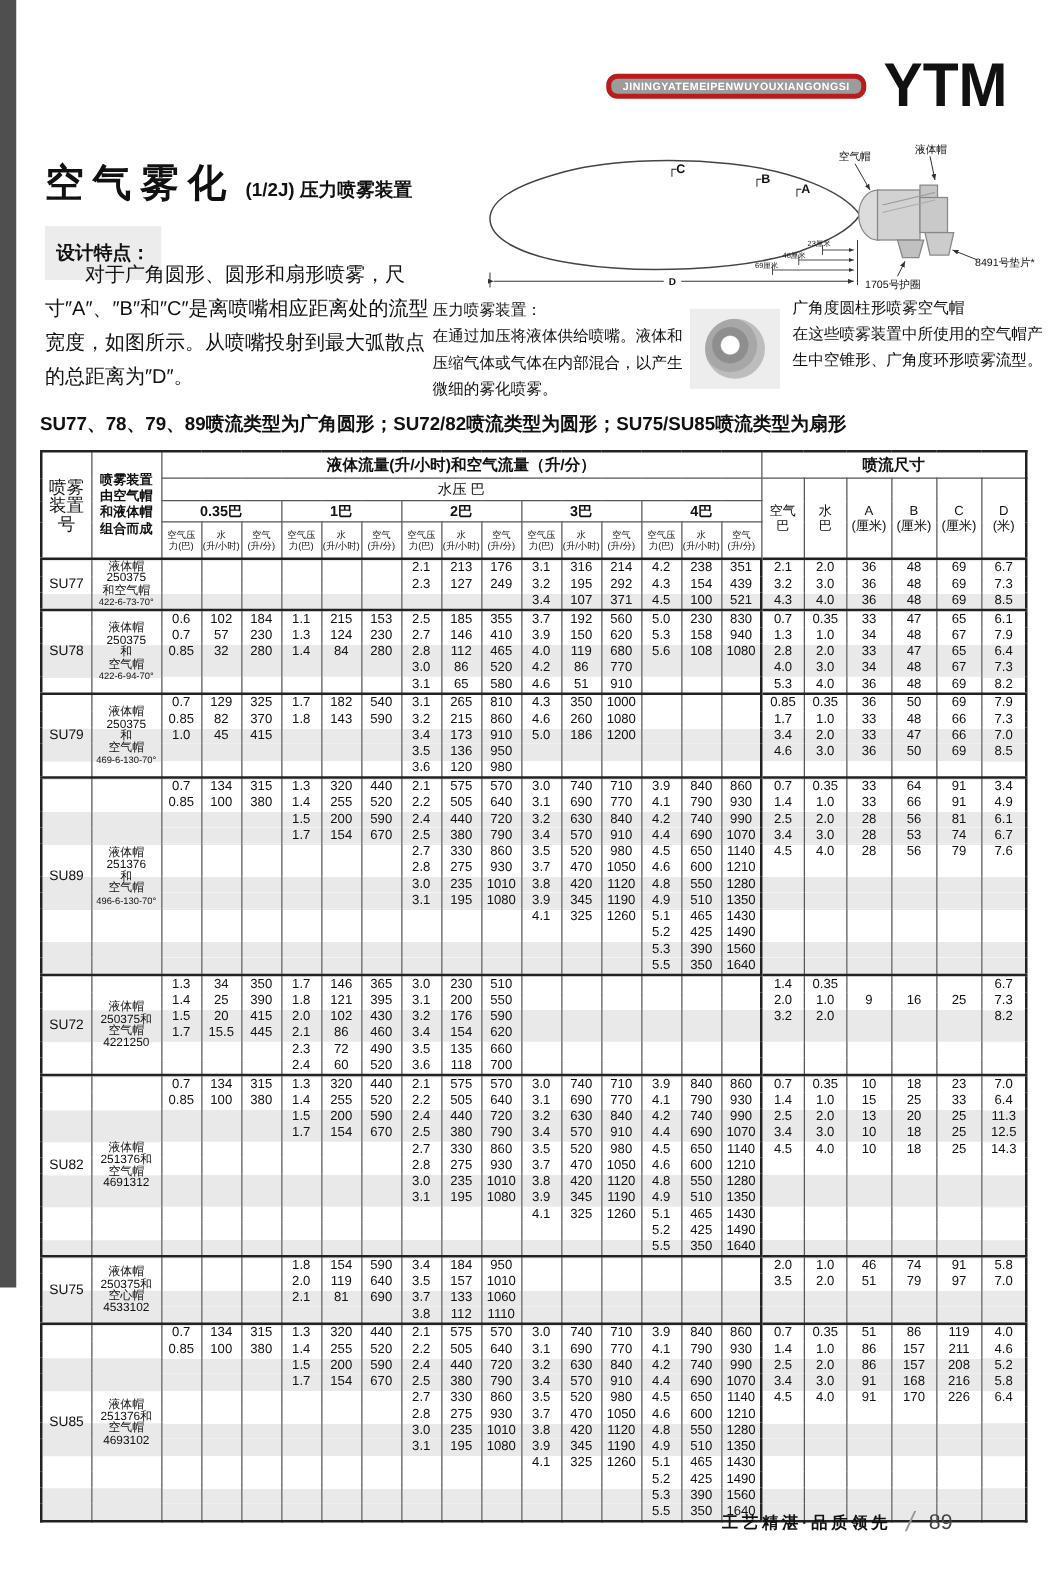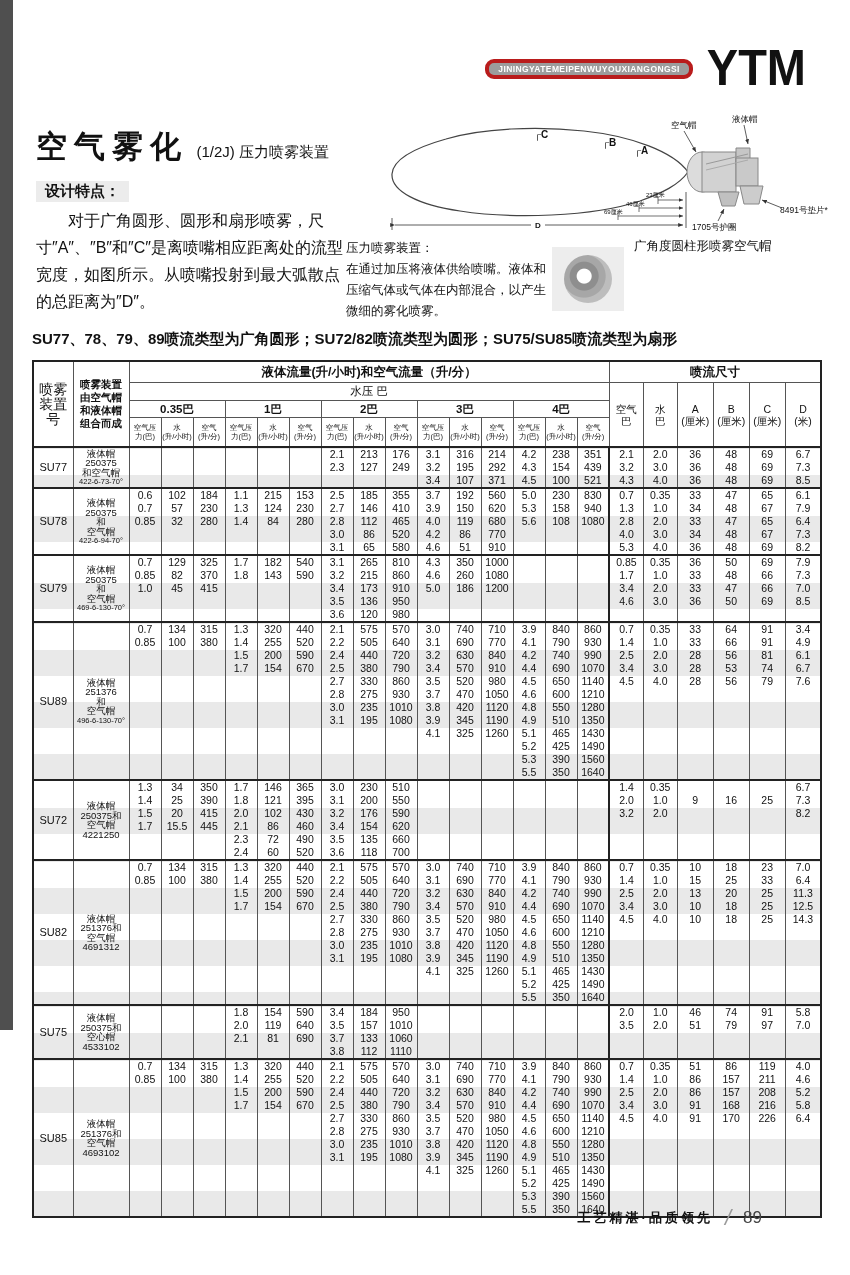--- a/index.html
+++ b/index.html
@@ -11,22 +11,22 @@
   
   .hdr{position:absolute;top:44px;right:44px;display:flex;align-items:center;gap:14px;}
   .company-block{text-align:center;}
   .company-name{font-size:21px;font-weight:bold;letter-spacing:1px;white-space:nowrap;}
   .company-pill{margin-top:3px;display:inline-block;background:#9c9c9c;border:4px solid #b91c1c;
     color:#fff;border-radius:9px;font-size:8.5px;font-weight:bold;padding:1px 9px;letter-spacing:.4px;white-space:nowrap;}
   .logo{font-size:47px;font-weight:900;letter-spacing:0;transform:scaleY(1.05);line-height:1;}
   
   .title{position:absolute;left:36px;top:126px;white-space:nowrap;}
   .title .main{font-size:31px;font-weight:900;letter-spacing:7px;}
-  .title .suffix{font-size:15px;font-weight:400;margin-left:4px;}
-  .design-label{position:absolute;left:36px;top:181px;background:#ececec;font-size:15px;font-weight:bold;padding:1px 9px;}
+  .title .suffix{font-size:15px;font-weight:700;margin-left:4px;}
+  .design-label{position:absolute;left:36px;top:181px;background:#ececec;font-size:15px;font-weight:bold;padding:12px 9px;}
   .design-text{position:absolute;left:36px;top:207px;width:312px;font-size:16px;line-height:27px;text-indent:2em;}
   
   .note{font-size:12.5px;line-height:21px;}
   .note .note-title{display:block;}
   .pressure-note{position:absolute;left:346px;top:238px;width:206px;}
   .wide-note{position:absolute;left:634px;top:236px;width:206px;}
   .cap-photo{position:absolute;left:552px;top:247px;width:72px;height:64px;background:#ededed;
     display:flex;align-items:center;justify-content:center;}
   .donut{width:48px;height:48px;border-radius:50%;
     background:radial-gradient(circle at 42% 44%, #ffffff 0 7px, #8e8e8e 8px 14px, #a7a7a7 15px 21px, #bdbdbd 22px 24px);}
@@ -135,20 +135,21 @@
   <span class="note-title">压力喷雾装置：</span>
   <span>在通过加压将液体供给喷嘴。液体和压缩气体或气体在内部混合，以产生微细的雾化喷雾。</span>
 </div>
 
 <div class="cap-photo">
   <div class="donut"></div>
 </div>
 
 <div class="note wide-note">
   <span class="note-title">广角度圆柱形喷雾空气帽</span>
+  <span>在这些喷雾装置中所使用的空气帽产生中空锥形、广角度环形喷雾流型。</span>
 </div>
 
 <div class="caption">SU77、78、79、89喷流类型为广角圆形；SU72/82喷流类型为圆形；SU75/SU85喷流类型为扇形</div>
 
 <div class="tbl-wrap">
   <table>
       <colgroup>
         <col style="width: 40px;">
         <col style="width: 56px;">
         <col style="width: 32px;">

